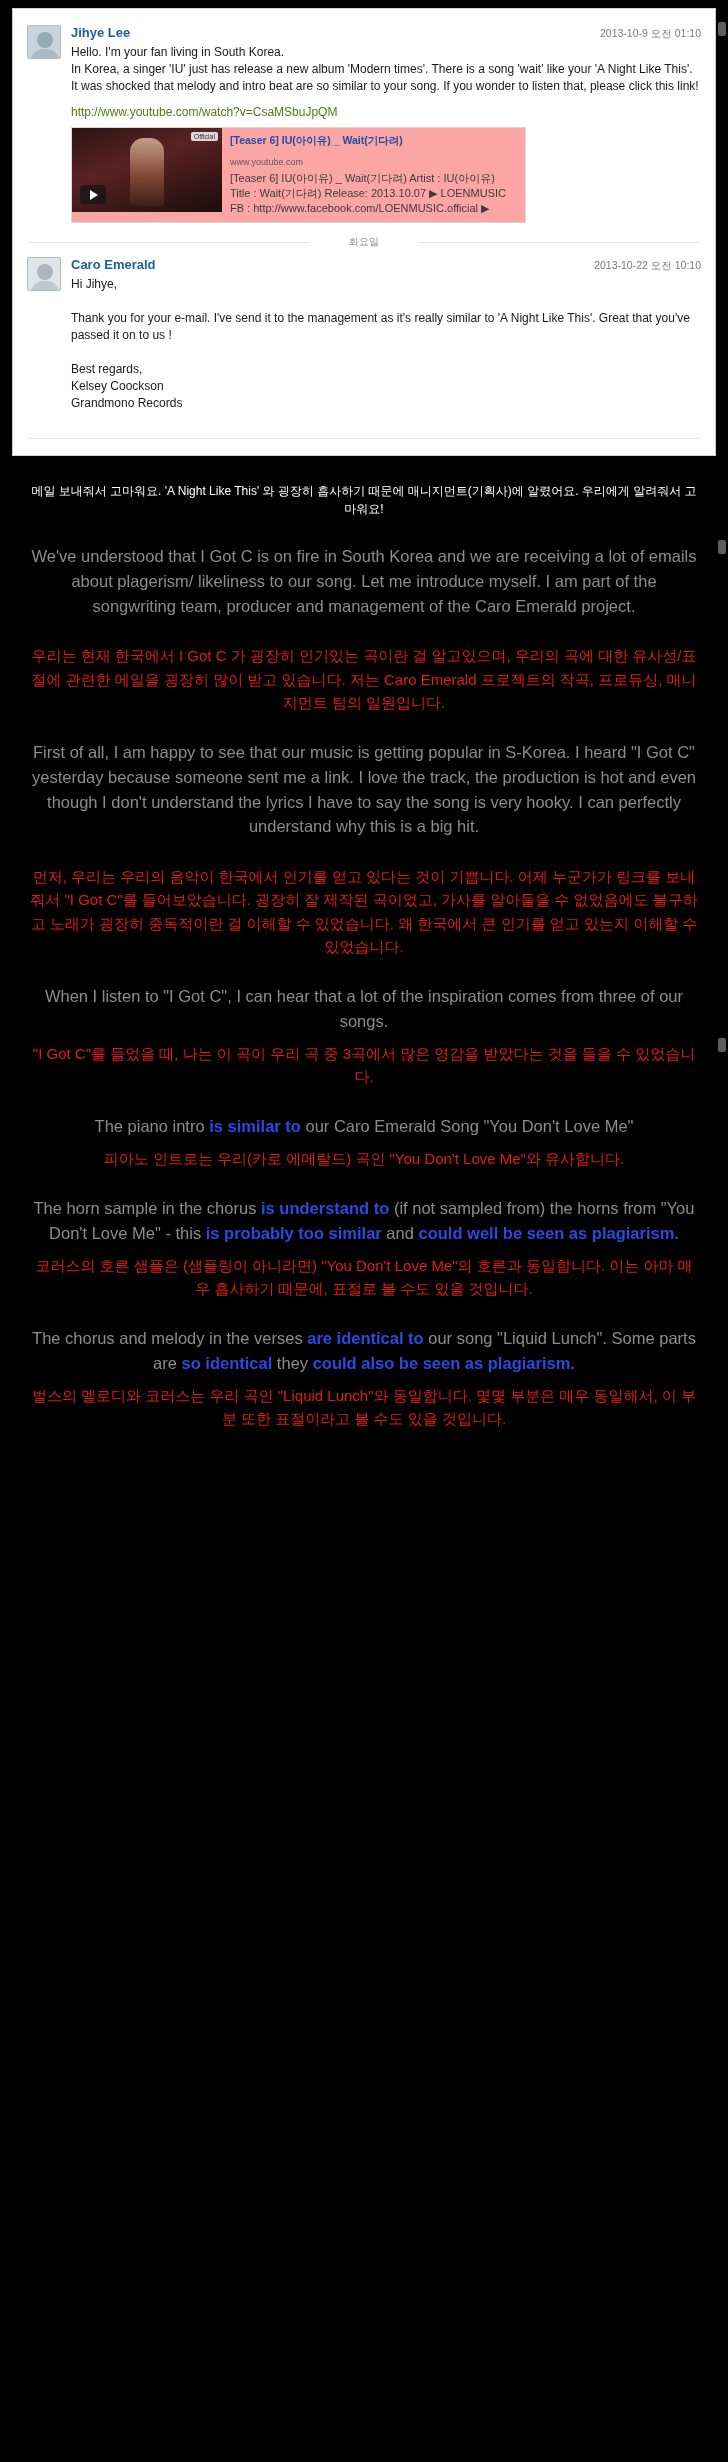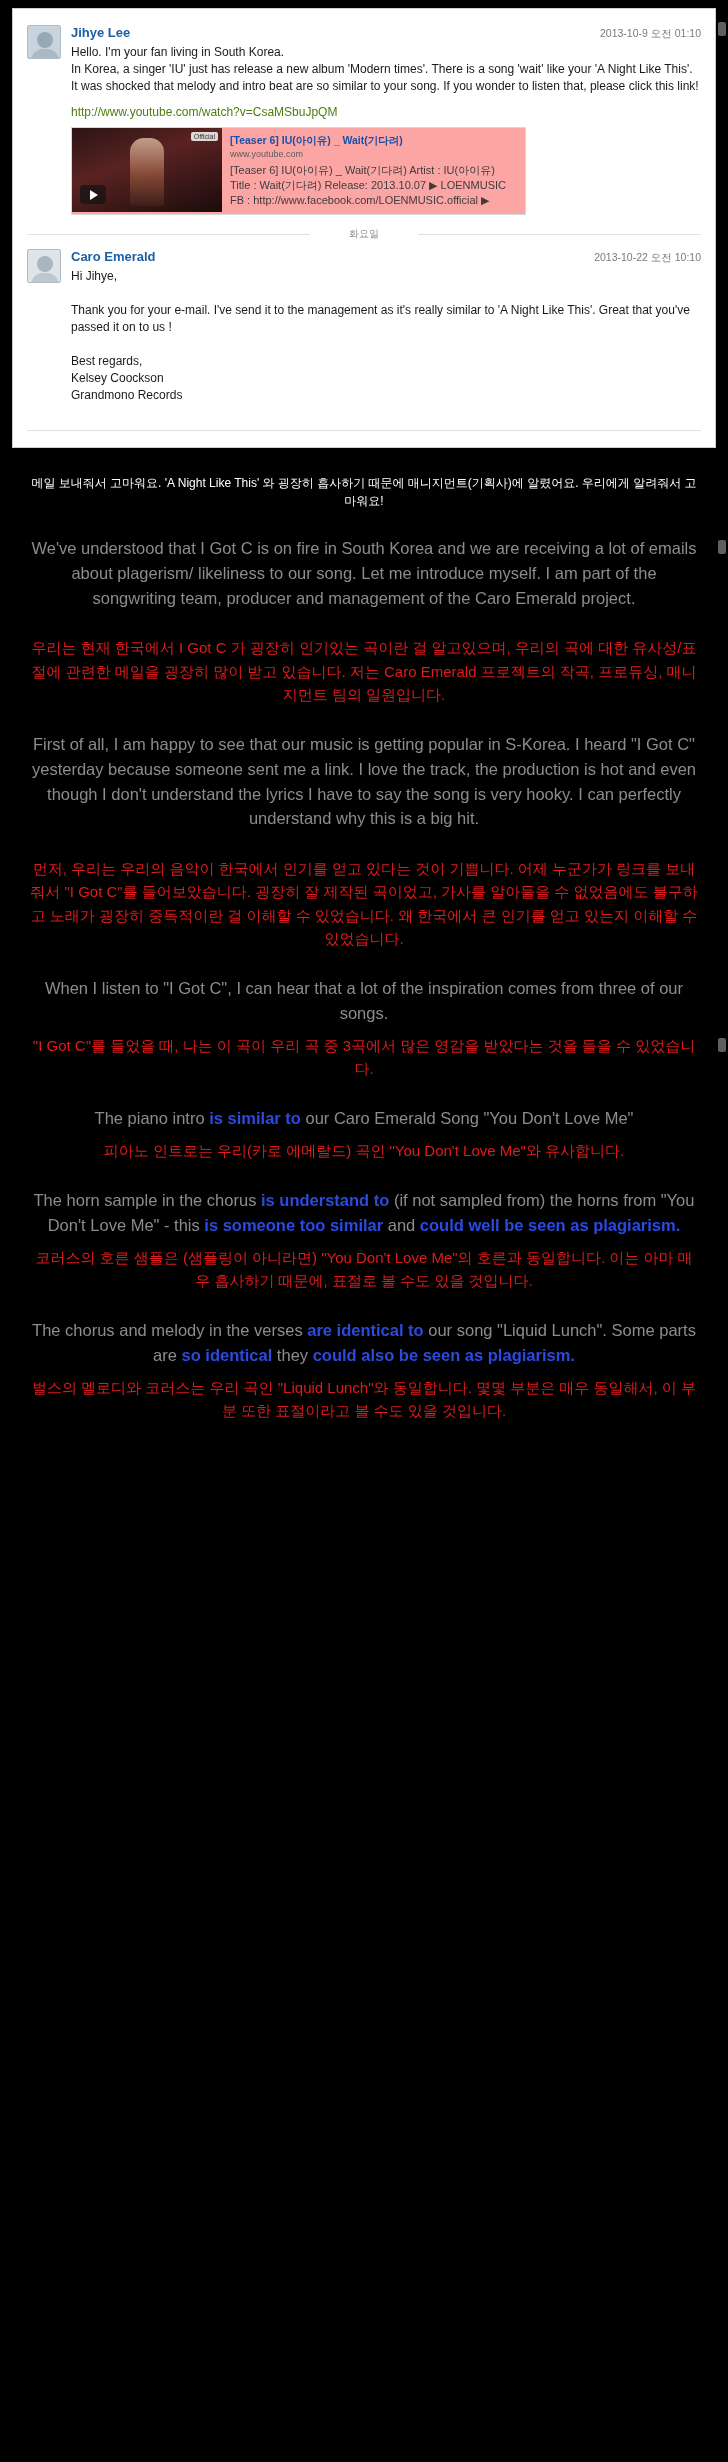--- a/index.html
+++ b/index.html
@@ -157,21 +157,21 @@
   }
   .video-title {
     color: #1b4fa6;
     font-size: 10.5px;
     font-weight: bold;
     line-height: 1.25;
   }
   .video-site {
     color: #5c5c5c;
     font-size: 9px;
-    margin-top: 2px;
+    margin-top: 10px;
   }
   .video-desc {
     color: #3d3d3d;
     font-size: 11px;
     line-height: 1.35;
     margin-top: 4px;
   }
 
   .day-sep {
     text-align: center;
@@ -306,20 +306,20 @@
     <p class="para en-gray">We've understood that I Got C is on fire in South Korea and we are receiving a lot of emails about plagerism/ likeliness to our song. Let me introduce myself. I am part of the songwriting team, producer and management of the Caro Emerald project.</p>
     <p class="para ko-red">우리는 현재 한국에서 I Got C 가 굉장히 인기있는 곡이란 걸 알고있으며, 우리의 곡에 대한 유사성/표절에 관련한 메일을 굉장히 많이 받고 있습니다. 저는 Caro Emerald 프로젝트의 작곡, 프로듀싱, 매니지먼트 팀의 일원입니다.</p>
     <p class="para en-gray">First of all, I am happy to see that our music is getting popular in S-Korea. I heard "I Got C" yesterday because someone sent me a link. I love the track, the production is hot and even though I don't understand the lyrics I have to say the song is very hooky. I can perfectly understand why this is a big hit.</p>
     <p class="para ko-red">먼저, 우리는 우리의 음악이 한국에서 인기를 얻고 있다는 것이 기쁩니다. 어제 누군가가 링크를 보내줘서 "I Got C"를 들어보았습니다. 굉장히 잘 제작된 곡이었고, 가사를 알아들을 수 없었음에도 불구하고 노래가 굉장히 중독적이란 걸 이해할 수 있었습니다. 왜 한국에서 큰 인기를 얻고 있는지 이해할 수 있었습니다.</p>
     <p class="para en-gray tight">When I listen to "I Got C", I can hear that a lot of the inspiration comes from three of our songs.</p>
     <p class="para ko-red">"I Got C"를 들었을 때, 나는 이 곡이 우리 곡 중 3곡에서 많은 영감을 받았다는 것을 들을 수 있었습니다.</p>
 
     <p class="para en-gray tight"><span>The piano intro </span><span class="bold-blue">is similar to</span><span> our Caro Emerald Song  "You Don't Love Me"</span></p>
     <p class="para ko-red">피아노 인트로는 우리(카로 에메랄드) 곡인 "You Don't Love Me"와 유사합니다.</p>
 
-    <p class="para en-gray tight"><span>The horn sample in the chorus </span><span class="bold-blue">is understand to</span><span> (if not sampled from) the horns from "You Don't Love Me" - this </span><span class="bold-blue">is someone too similar</span><span> and </span><span class="bold-blue">could well be seen as plagiarism.</span></p>
+    <p class="para en-gray tight"><span>The horn sample in the chorus </span><span class="bold-blue">is understand to</span><span> (if not sampled from) the horns from "You Don't Love Me" - this </span><span class="bold-blue">is probably too similar</span><span> and </span><span class="bold-blue">could well be seen as plagiarism.</span></p>
     <p class="para ko-red">코러스의 호른 샘플은 (샘플링이 아니라면) "You Don't Love Me"의 호른과 동일합니다. 이는 아마 매우 흡사하기 때문에, 표절로 볼 수도 있을 것입니다.</p>
 
     <p class="para en-gray tight"><span>The chorus and melody in the verses </span><span class="bold-blue">are identical to</span><span> our song "Liquid Lunch". Some parts are </span><span class="bold-blue">so identical</span><span> they </span><span class="bold-blue">could also be seen as plagiarism.</span></p>
     <p class="para ko-red">벌스의 멜로디와 코러스는 우리 곡인 "Liquid Lunch"와 동일합니다. 몇몇 부분은 매우 동일해서, 이 부분 또한 표절이라고 볼 수도 있을 것입니다.</p>
 
   </div>
 </div>
 
 </body></html>

